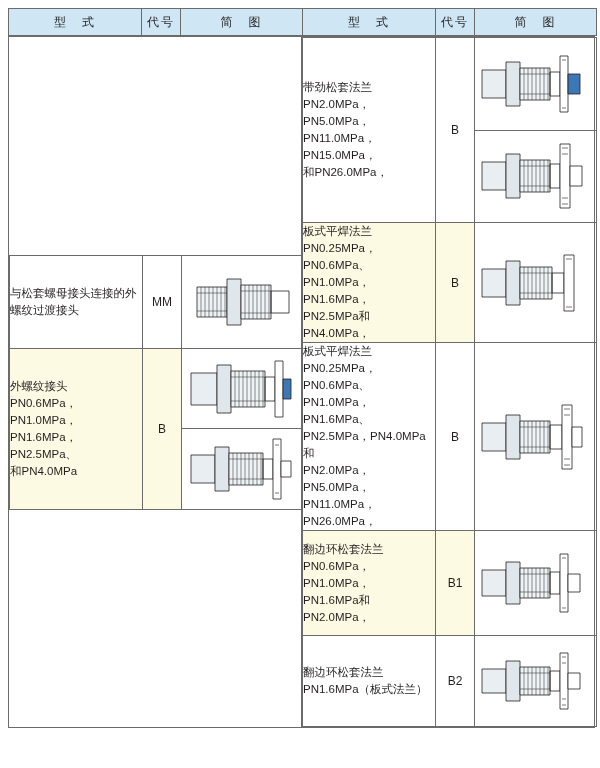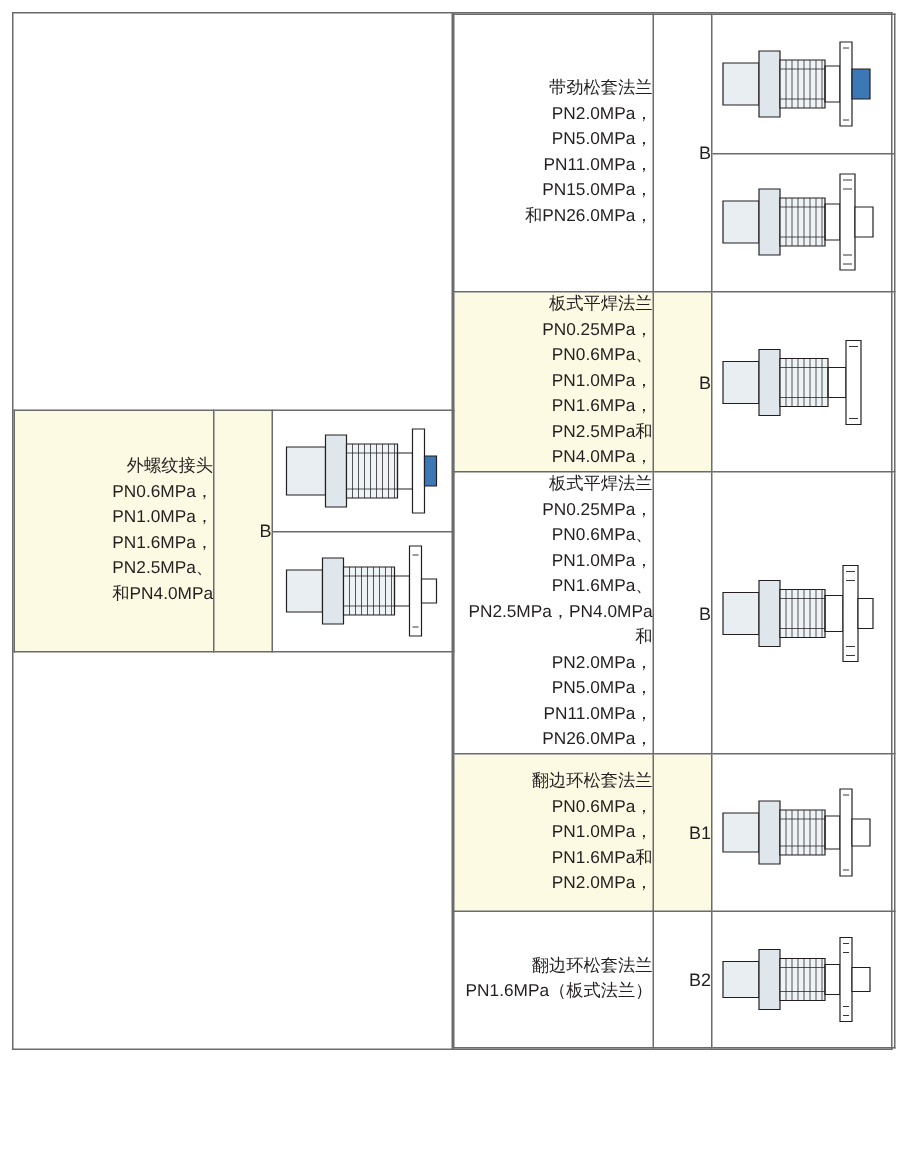--- a/index.html
+++ b/index.html
@@ -46,21 +46,20 @@
   }
   table.side {
     border-collapse: collapse;
     width: 100%;
     table-layout: fixed;
   }
   table.side td {
     border: 1px solid #6b6b6b;
     padding: 0;
     vertical-align: middle;
-    text-align: right;
   }
   .c-type { width: 132px; }
   .c-code { width: 38px; }
   .c-fig  { width: 121px; }
 
   .type-cell {
     font-size: 11.5px;
     line-height: 17px;
     padding: 4px 6px;
     text-align: left;
@@ -82,31 +81,63 @@
     justify-content: center;
     height: 100%;
   }
 </style>
 </head>
 <body>
 
 <div class="page">
 
 
+  <table class="main">
+    <tbody>
+        <tr>
+      <td style="width: 132px; background: rgb(207, 231, 245); text-align: center; height: 26px; font-size: 12px; letter-spacing: 2px;" class="hdrcell">型　式</td>
+      <td style="width: 38px; background: rgb(207, 231, 245); text-align: center; height: 26px; font-size: 12px; letter-spacing: 2px;">代号</td>
+      <td style="width: 121px; background: rgb(207, 231, 245); text-align: center; height: 26px; font-size: 12px; letter-spacing: 2px;">简　图</td>
+      <td style="width: 132px; background: rgb(207, 231, 245); text-align: center; height: 26px; font-size: 12px; letter-spacing: 2px;">型　式</td>
+      <td style="width: 38px; background: rgb(207, 231, 245); text-align: center; height: 26px; font-size: 12px; letter-spacing: 2px;">代号</td>
+      <td style="width: 121px; background: rgb(207, 231, 245); text-align: center; height: 26px; font-size: 12px; letter-spacing: 2px;">简　图</td>
+    </tr>
+  </tbody>
+    </table>
 
   <table class="main" style="border-top:none">
     <tbody>
         <tr>
 
       <td class="half">
         <table class="side">
 
           <tbody>
 
 
+          <tr>
+            <td class="c-type type-cell white" style="height:92px">与松套螺母接头连接的外螺纹过渡接头</td>
+            <td class="c-code code-cell white">MM</td>
+            <td class="c-fig white">
+              <div class="figwrap">
+                <svg class="fig" width="112" height="66" viewBox="0 0 112 66">
+                  <g fill="none" stroke="#231f20" stroke-width="0.8">
+                    <path d="M10 18 L10 48 L40 48 L40 18 Z" fill="#eef3f6"></path>
+                    <path d="M40 10 L40 56 L54 56 L54 10 Z" fill="#dfe7ec"></path>
+                    <path d="M54 16 L54 50 L84 50 L84 16 Z" fill="#eef3f6"></path>
+                    <path d="M84 22 L84 44 L102 44 L102 22 Z"></path>
+                    <path d="M10 24 L40 24 M10 42 L40 42" stroke-width="0.5"></path>
+                    <path d="M14 18 L14 48 M18 18 L18 48 M22 18 L22 48 M26 18 L26 48 M30 18 L30 48 M34 18 L34 48 M38 18 L38 48" stroke-width="0.5"></path>
+                    <path d="M58 16 L58 50 M62 16 L62 50 M66 16 L66 50 M70 16 L70 50 M74 16 L74 50 M78 16 L78 50 M82 16 L82 50" stroke-width="0.5"></path>
+                    <path d="M54 22 L84 22 M54 44 L84 44" stroke-width="0.5"></path>
+                  </g>
+                </svg>
+              </div>
+            </td>
+          </tr>
 
 
 
           <tr>
             <td class="c-type type-cell yellow" style="height:160px; white-space:pre-line">外螺纹接头
 PN0.6MPa，PN1.0MPa，
 PN1.6MPa，PN2.5MPa、
 和PN4.0MPa</td>
             <td class="c-code code-cell yellow">B</td>
             <td class="c-fig white" style="padding:0">

